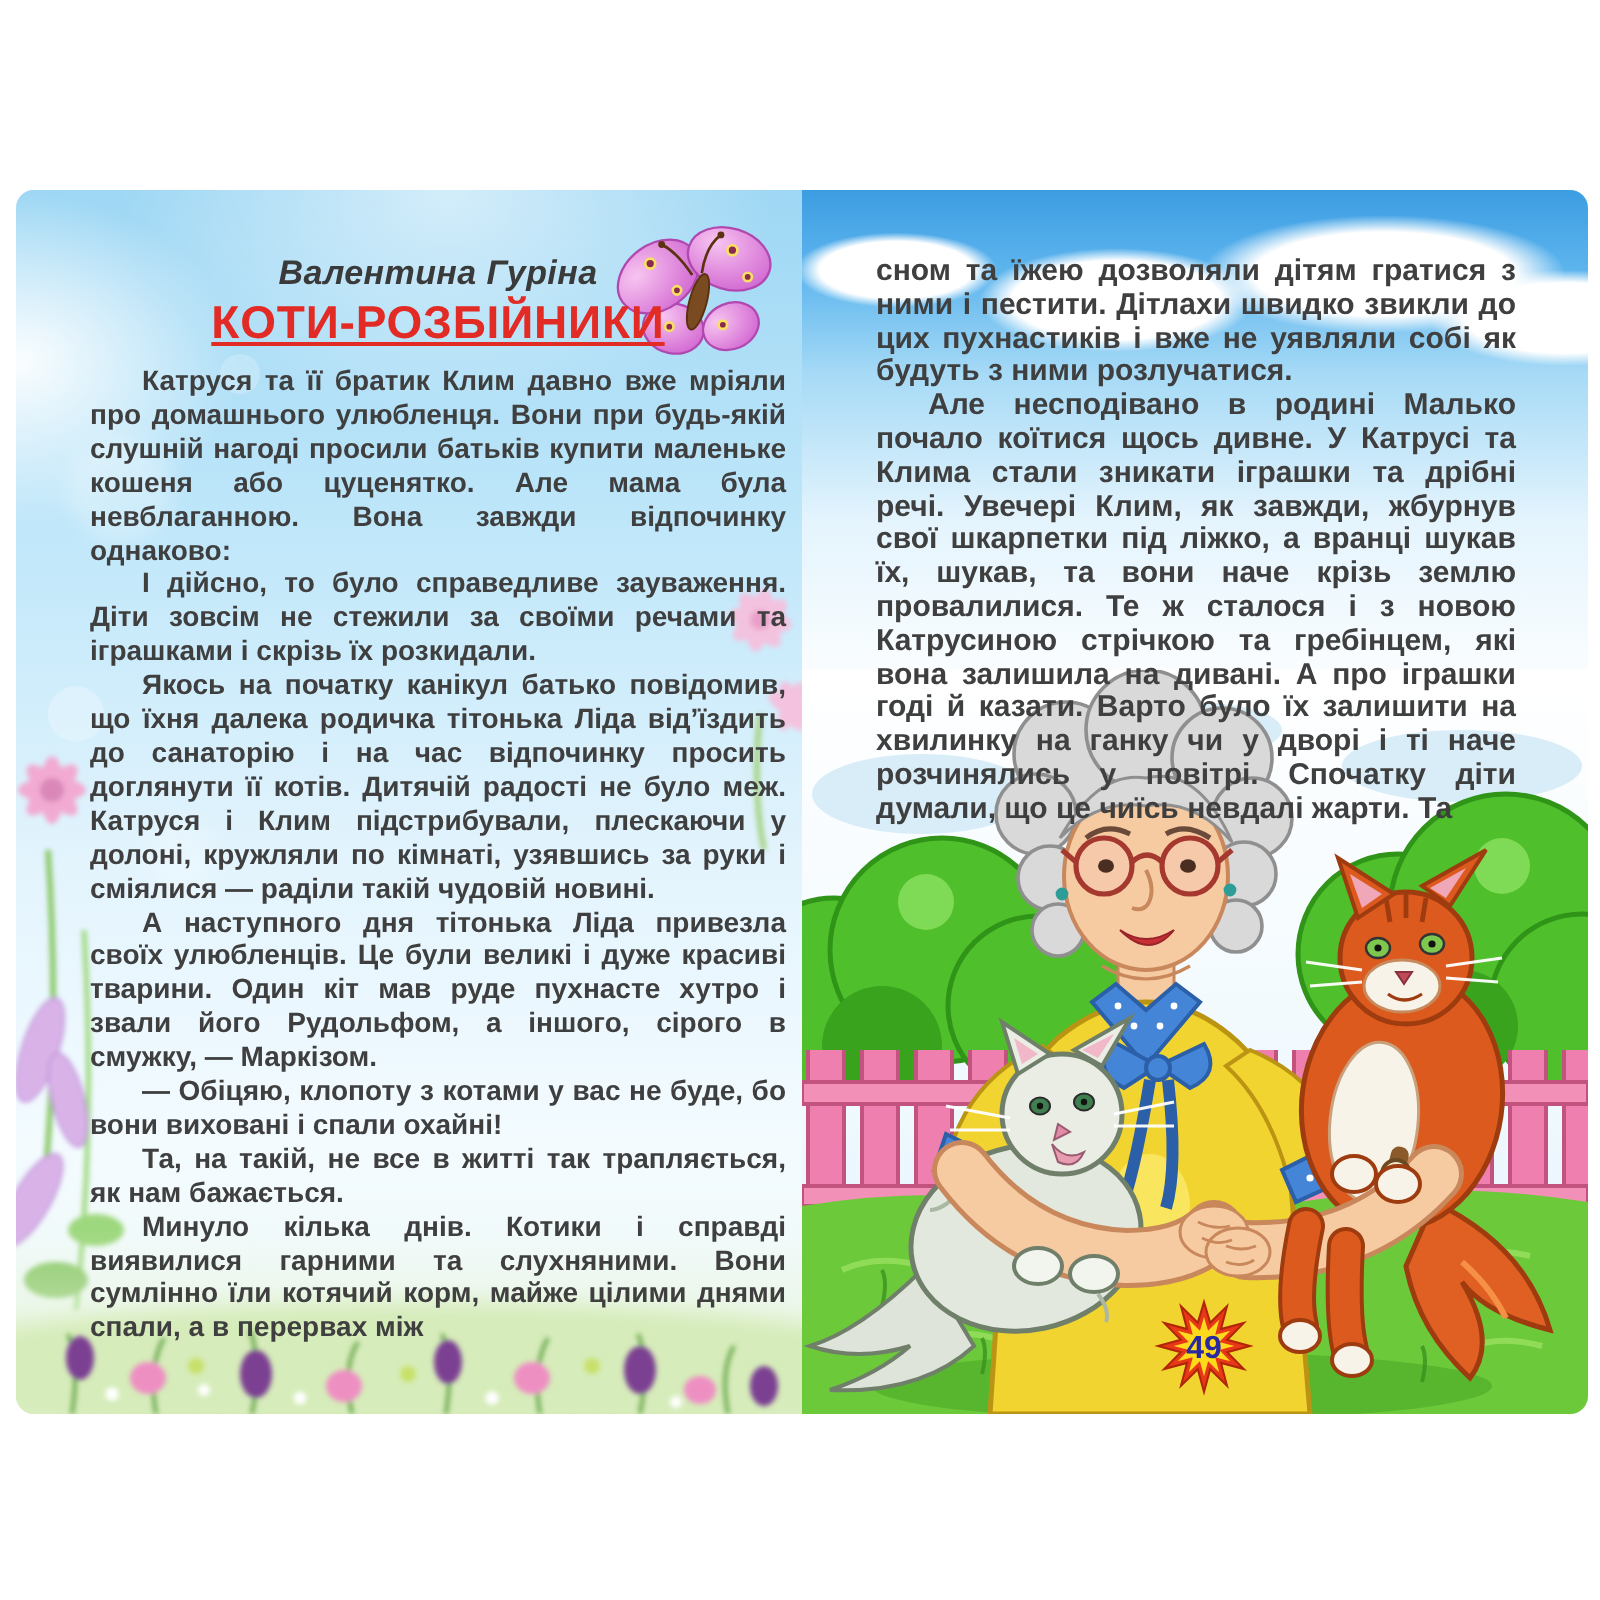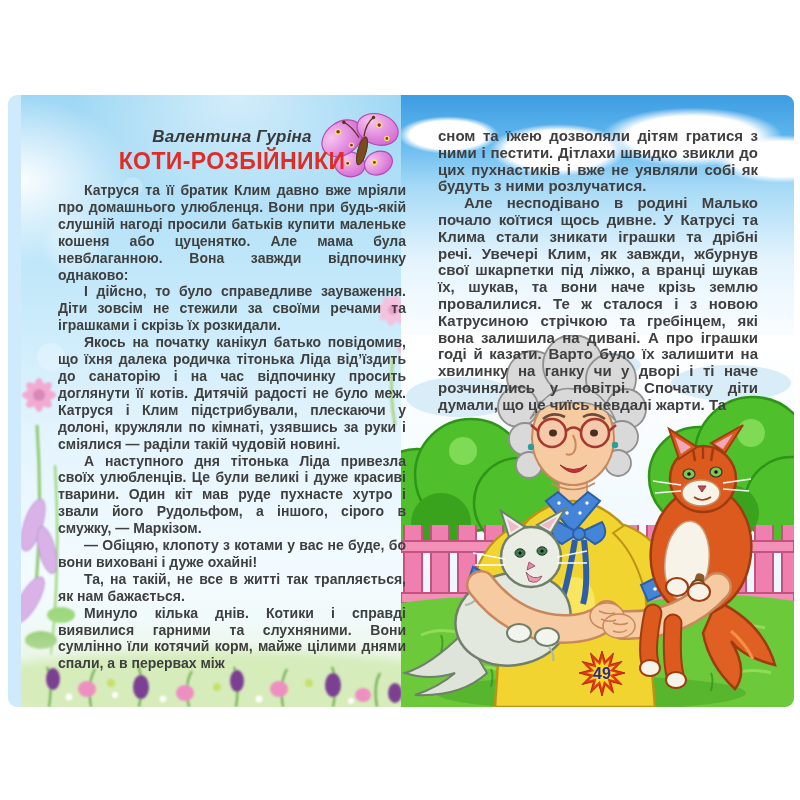--- a/index.html
+++ b/index.html
@@ -5,38 +5,38 @@
   html,body{margin:0;padding:0;background:#ffffff;}
   body{width:800px;height:800px;position:relative;overflow:hidden;
        font-family:"Liberation Sans",sans-serif;}
   .book{position:absolute;left:8px;top:95px;width:786px;height:612px;
         border-radius:9px;overflow:hidden;background:#cfeafb;}
   .half{position:absolute;top:0;height:612px;width:393px;}
   .left-half{left:0;
     background:
       radial-gradient(160px 120px at 0% 14%, rgba(255,255,255,.95), rgba(255,255,255,0) 70%),
       radial-gradient(220px 150px at 55% 0%, rgba(255,255,255,.55), rgba(255,255,255,0) 75%),
-      linear-gradient(180deg,#9ed7f4 0%,#c2e8fa 30%,#e3f4fd 55%,#f3fbff 78%,#eef8f2 100%); margin-left: 13px;}
+      linear-gradient(180deg,#9ed7f4 0%,#c2e8fa 30%,#e3f4fd 55%,#f3fbff 78%,#eef8f2 100%);}
   .right-half{left:393px;
     background:
       radial-gradient(70px 26px at 12% 40px, #fff 55%, rgba(255,255,255,0) 72%),
       radial-gradient(95px 36px at 40% 55px, #fff 55%, rgba(255,255,255,0) 72%),
       radial-gradient(130px 42px at 74% 42px, #fff 50%, rgba(255,255,255,0) 70%),
       radial-gradient(90px 32px at 97% 64px, #fff 55%, rgba(255,255,255,0) 75%),
       linear-gradient(180deg,#3d9de2 0%,#5fb6ee 7%,#a6daf6 15%,#e4f4fd 27%,#ffffff 42%);}
   .decor,.illustration,.butterfly{position:absolute;pointer-events:none;}
   .decor{left:0;top:0;width:393px;height:612px;}
   .illustration{left:0;top:240px;width:393px;height:372px;}
   .butterfly{left:298px;top:10px;width:86px;height:88px;}
   .text-col{position:absolute;z-index:5;color:#3f3f3f;text-align:justify;}
   .left-col{left:37px;top:32px;width:348px;}
   .right-col{left:37px;top:33px;width:320px;}
   .page-header{text-align:center;margin-bottom:7px;}
   .author{font-style:italic;font-weight:700;font-size:17px;color:#3a3a3a;letter-spacing:.2px;}
-  .title{font-weight:700;font-size:23px;color:#e22b24;letter-spacing:.4px;margin-top:1px;}
+  .title{font-weight:700;font-size:23px;color:#e22b24;letter-spacing:.4px;margin-top:1px;text-decoration:underline;}
   .story{font-weight:700;font-size:14px;line-height:16.9px;}
   .right-col .story{font-size:15px;line-height:16.8px;}
   .story p{margin:0;text-indent:26px;}
   .story.continuation p:first-child{text-indent:0;}
 </style>
 </head>
 <body>
 
 <div class="book">
 
@@ -171,21 +171,21 @@
     <div class="text-col left-col">
       <div class="page-header">
         <div class="author">Валентина Гуріна</div>
         <div class="title">КОТИ-РОЗБІЙНИКИ</div>
       </div>
       <div class="story">
           <p>Катруся та її братик Клим давно вже мріяли про домашнього улюбленця. Вони при будь-якій слушній нагоді просили батьків купити маленьке кошеня або цуценятко. Але мама була невблаганною. Вона завжди відпочинку однаково:</p>
           <p>І дійсно, то було справедливе зауваження. Діти зовсім не стежили за своїми речами та іграшками і скрізь їх розкидали.</p>
           <p>Якось на початку канікул батько повідомив, що їхня далека родичка тітонька Ліда від’їздить до санаторію і на час відпочинку просить доглянути її котів. Дитячій радості не було меж. Катруся і Клим підстрибували, плескаючи у долоні, кружляли по кімнаті, узявшись за руки і сміялися — раділи такій чудовій новині.</p>
           <p>А наступного дня тітонька Ліда привезла своїх улюбленців. Це були великі і дуже красиві тварини. Один кіт мав руде пухнасте хутро і звали його Рудольфом, а іншого, сірого в смужку, — Маркізом.</p>
-          <p>— Обіцяю, клопоту з котами у вас не буде, бо вони виховані і дуже охайні!</p>
+          <p>— Обіцяю, клопоту з котами у вас не буде, бо вони виховані і спали охайні!</p>
           <p>Та, на такій, не все в житті так трапляється, як нам бажається.</p>
           <p>Минуло кілька днів. Котики і справді виявилися гарними та слухняними. Вони сумлінно їли котячий корм, майже цілими днями спали, а в перервах між</p>
         </div>
     </div>
   </div>
 
   <div class="half right-half">
 
     <svg class="illustration" viewBox="0 0 393 372" preserveAspectRatio="none">
       <defs>

